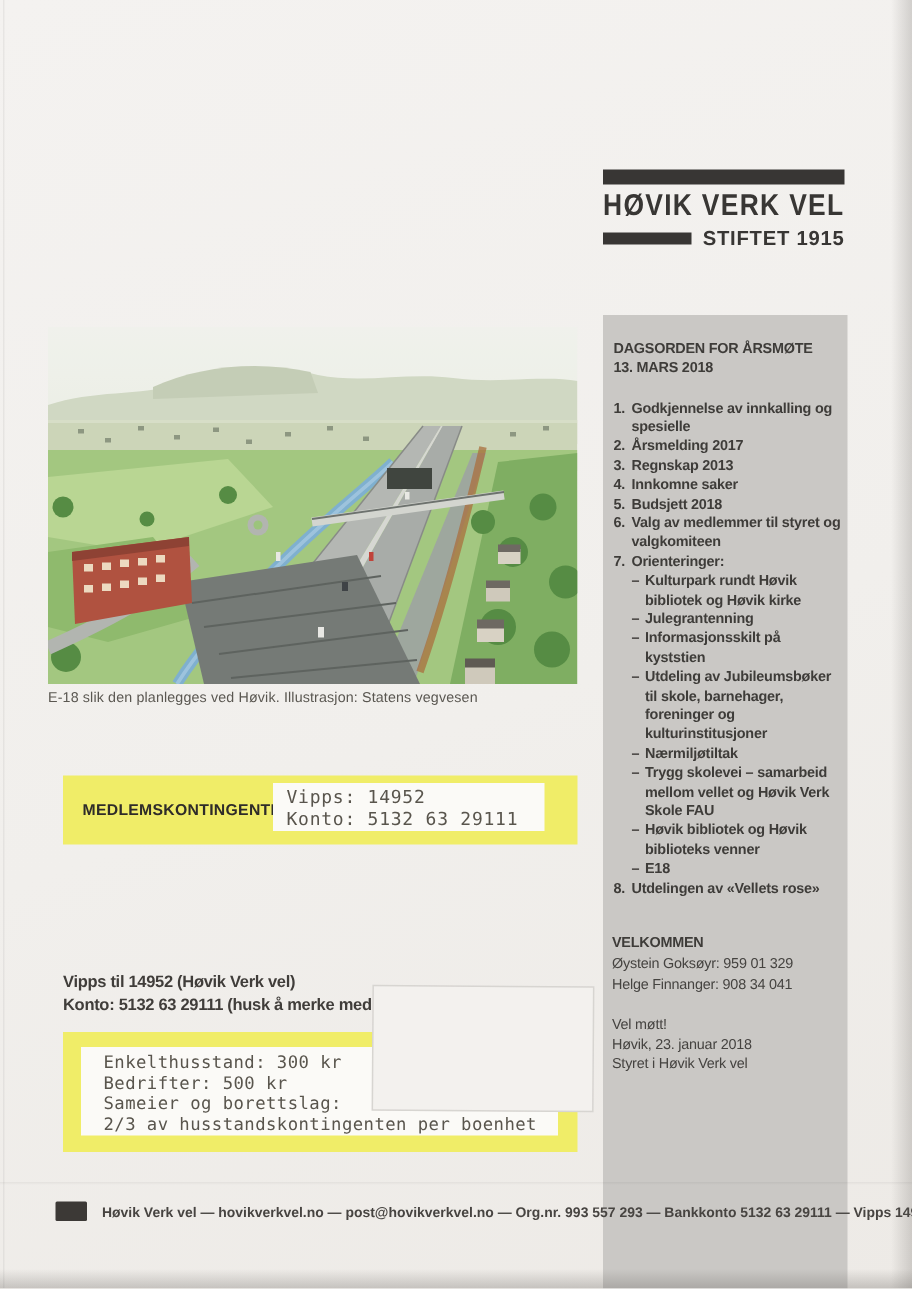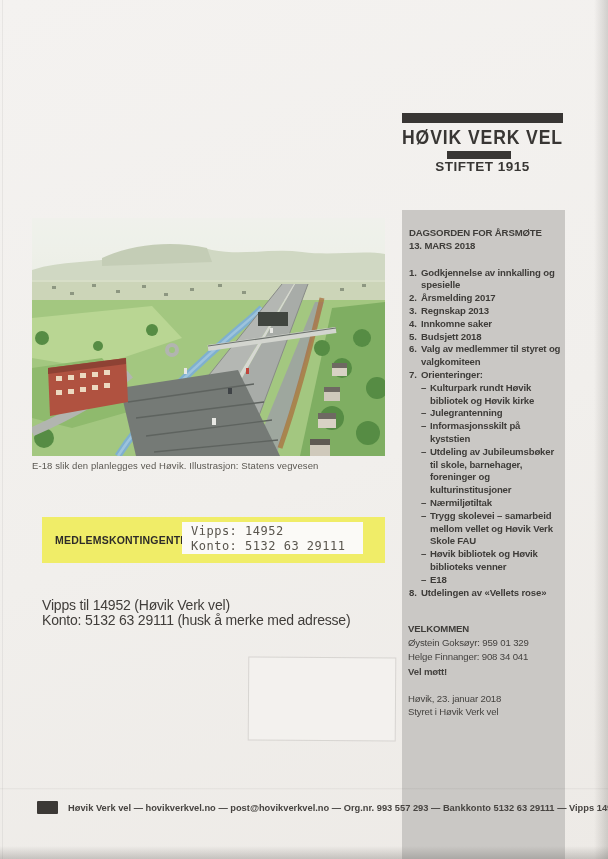--- a/index.html
+++ b/index.html
@@ -12,59 +12,59 @@
           height:28px;line-height:28px;font-weight:900;font-size:17.5px;letter-spacing:1px;
           padding:0 13px;margin-bottom:16px;white-space:nowrap;overflow:hidden;}
   .banner:nth-of-type(1){width:275px;}
   .banner:nth-of-type(2){width:241px;}
   .banner:nth-of-type(3){width:262px;}
   
   .logo{position:absolute;left:402px;top:68px;width:161px;color:var(--logo-ink,#383634);margin-top:45px;}
   .logo-bar-top{width:161px;height:10px;background:var(--logo-ink,#383634);}
   .logo-name{font-weight:900;font-size:20px;letter-spacing:1px;margin-top:3px;white-space:nowrap;
              transform:scaleX(.88);transform-origin:left center;}
-  .logo-sub{display:flex;align-items:center;margin-top:2px;flex-direction:column;}
+  .logo-sub{display:flex;align-items:center;margin-top:2px;}
   .logo-bar-small{width:64px;height:8px;background:var(--logo-ink,#383634);margin-right:7px;}
   .logo-subtitle{font-weight:800;font-size:13.5px;letter-spacing:.5px;white-space:nowrap;}
   
   .illustration{position:absolute;left:32px;top:218px;width:353px;height:238px;overflow:hidden;}
   .illustration svg{display:block;width:100%;height:100%;}
   .caption{position:absolute;left:32px;top:460px;font-size:9.5px;color:#5a5751;letter-spacing:.1px;}
   
   .agenda-panel{position:absolute;left:402px;top:210px;width:163px;height:661px;box-sizing:border-box;
                 background:var(--panel-bg,#cac8c5);color:var(--panel-text,#3e3c39);
                 padding:17px 3px 0 6px;font-size:9.6px;line-height:12.8px;font-weight:700;
                 letter-spacing:-.15px;}
   .agenda-title{margin-left:1px;}
   .agenda-list{list-style:none;margin:14px 0 0 0;padding:0;}
   .agenda-item{position:relative;padding-left:13px;margin:0;}
   .agenda-item .num{position:absolute;left:1px;top:0;}
   .sub{display:flex;}
   .sub .dash{width:9px;flex-shrink:0;}
   .welcome-title{margin-top:24px;}
   .welcome-body{margin:0;font-weight:400;line-height:13.4px;color:#454340;}
   .contact{font-weight:400;line-height:13.4px;color:#454340;}
-  .closing{margin:3px 0 0 0;font-weight:700;color:#454340;}
-  .dateline{margin-top:14px;font-weight:400;color:#454340;}
+  .closing{margin:15px 0 0 0;font-weight:400;color:#454340;}
+  .dateline{font-weight:400;color:#454340;}
   .signature{font-weight:400;color:#454340;}
   
   .member-box{position:absolute;left:42px;top:517px;width:343px;height:46px;
               background:var(--highlight-yellow,#f0ed68);}
   .member-label{position:absolute;left:13px;top:17px;font-weight:800;font-size:10.5px;
                 color:#2e2c29;letter-spacing:.2px;}
   .member-white{position:absolute;left:140px;top:5px;width:181px;height:32px;box-sizing:border-box;
                 background:var(--box-white,#fbfaf7);padding:2px 0 12px 9px;
                 font-family:"DejaVu Sans Mono",monospace;font-size:12px;line-height:14.5px;
                 color:var(--mono-text,#59554d);letter-spacing:.5px;white-space:nowrap;}
   
   .pay-para{position:absolute;left:42px;top:578px;width:346px;margin:0;
             font-size:10.8px;line-height:16px;color:#4d4a46;}
   .pay-para b{font-weight:800;letter-spacing:-.1px;}
-  .pay-bold{position:absolute;left:42px;top:598px;width:344px;font-weight:400;
-            font-size:14px;line-height:14.5px;letter-spacing:-.2px;color:#403d3a;}
+  .pay-bold{position:absolute;left:42px;top:648px;width:344px;font-weight:700;
+            font-size:11px;line-height:14.5px;letter-spacing:-.2px;color:#403d3a;}
   
   .price-box{position:absolute;left:42px;top:688px;width:343px;height:80px;
              background:var(--highlight-yellow,#f0ed68);}
   .price-white{position:absolute;left:12px;top:10px;right:13px;bottom:11px;
                background:var(--box-white,#fbfaf7);padding:4px 0 0 15px;box-sizing:border-box;
                font-family:"DejaVu Sans Mono",monospace;font-size:11.5px;line-height:13.5px;
                color:var(--mono-text,#59554d);letter-spacing:.3px;white-space:nowrap;}
   
   .patch{position:absolute;left:248px;top:657px;width:146px;height:82px;
          background:#f3f1ee;border:1px solid rgba(120,115,108,.22);transform:rotate(.4deg);}
@@ -328,20 +328,33 @@
       <div>Vipps: 14952</div>
       <div>Konto: 5132 63 29111</div>
     </div>
   </div>
 
   <div class="pay-bold">
     <div>Vipps til 14952 (Høvik Verk vel)</div>
     <div>Konto: 5132 63 29111 (husk å merke med adresse)</div>
   </div>
 
+  <div class="price-box">
+    <div class="price-white">
+
+        <div class="price-line">Enkelthusstand: 300 kr</div>
+
+        <div class="price-line">Bedrifter: 500 kr</div>
+
+        <div class="price-line">Sameier og borettslag:</div>
+
+        <div class="price-line">2/3 av husstandskontingenten per boenhet</div>
+
+    </div>
+  </div>
 
   <div class="patch"></div>
 
   <div class="footer">
     <span class="footer-icon"></span>
     <span class="footer-text">Høvik Verk vel — hovikverkvel.no — post@hovikverkvel.no — Org.nr. 993 557 293 — Bankkonto 5132 63 29111 — Vipps 14952</span>
   </div>
 
   <div class="fold-line"></div>
   <div class="edge-left"></div>

